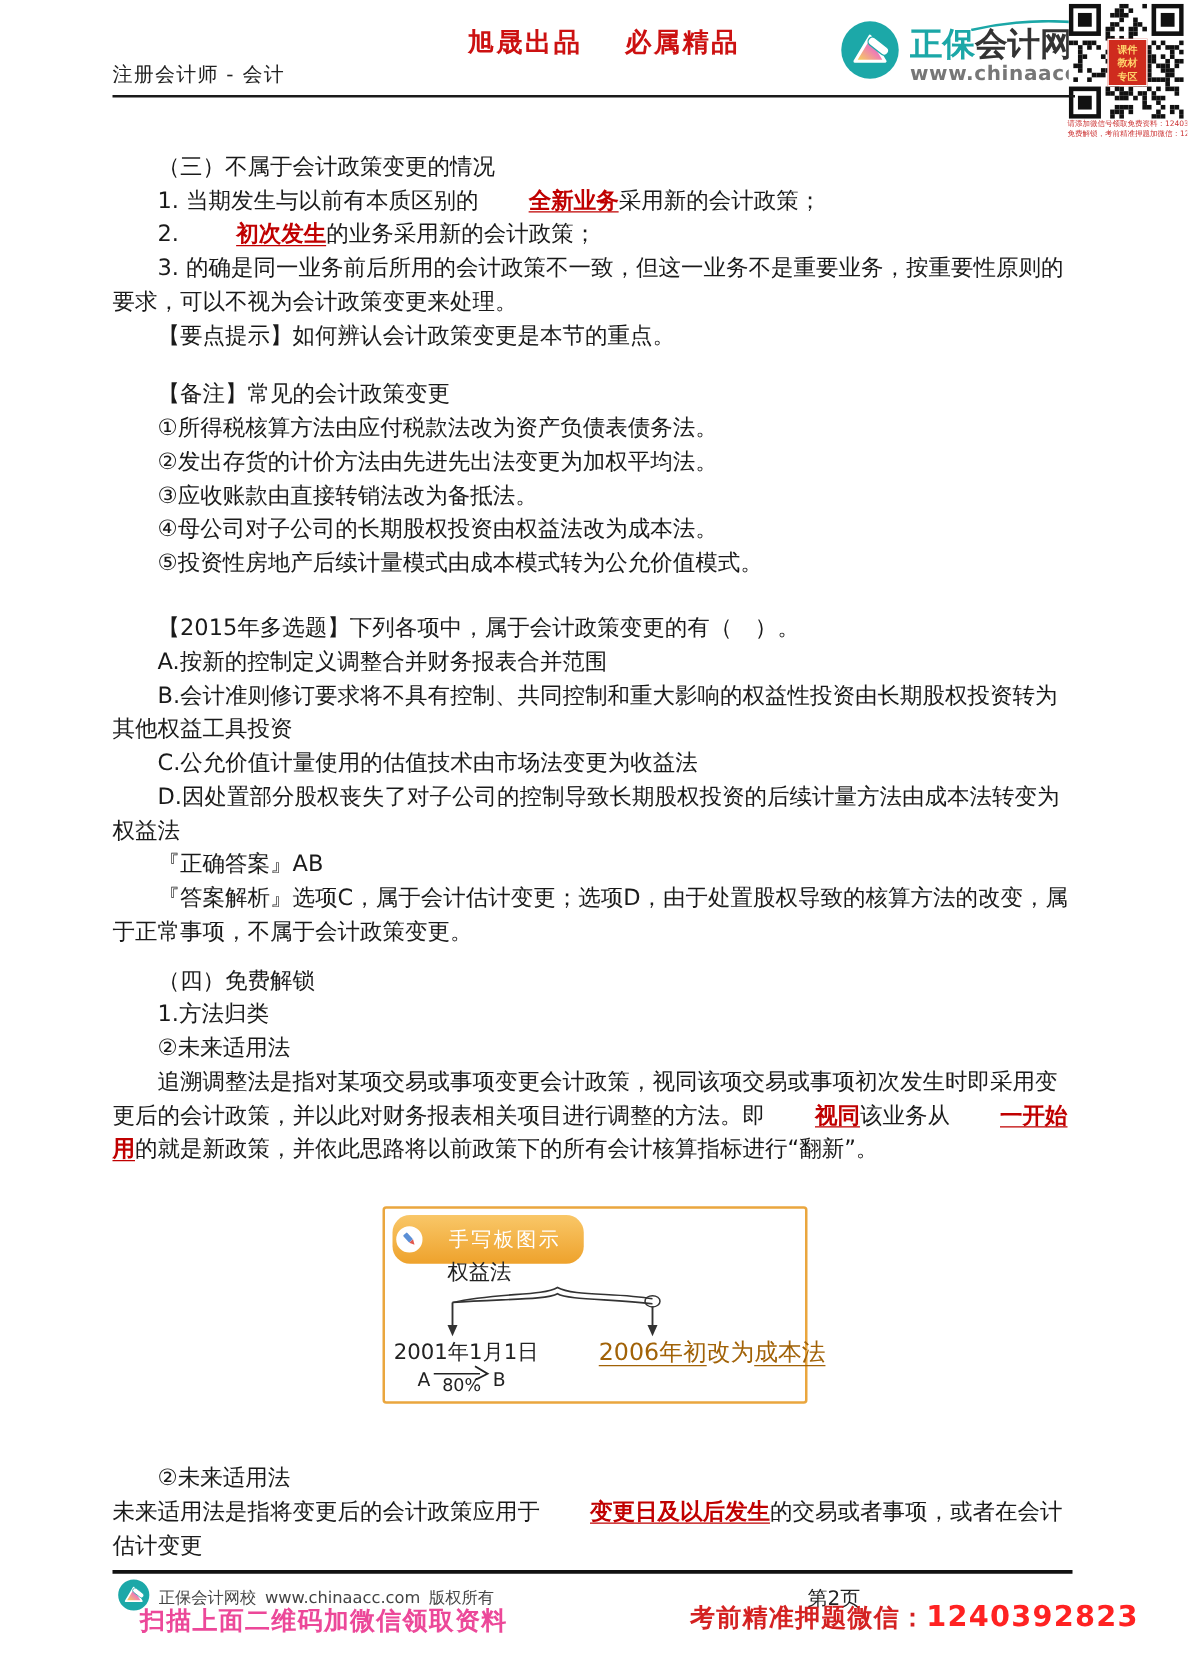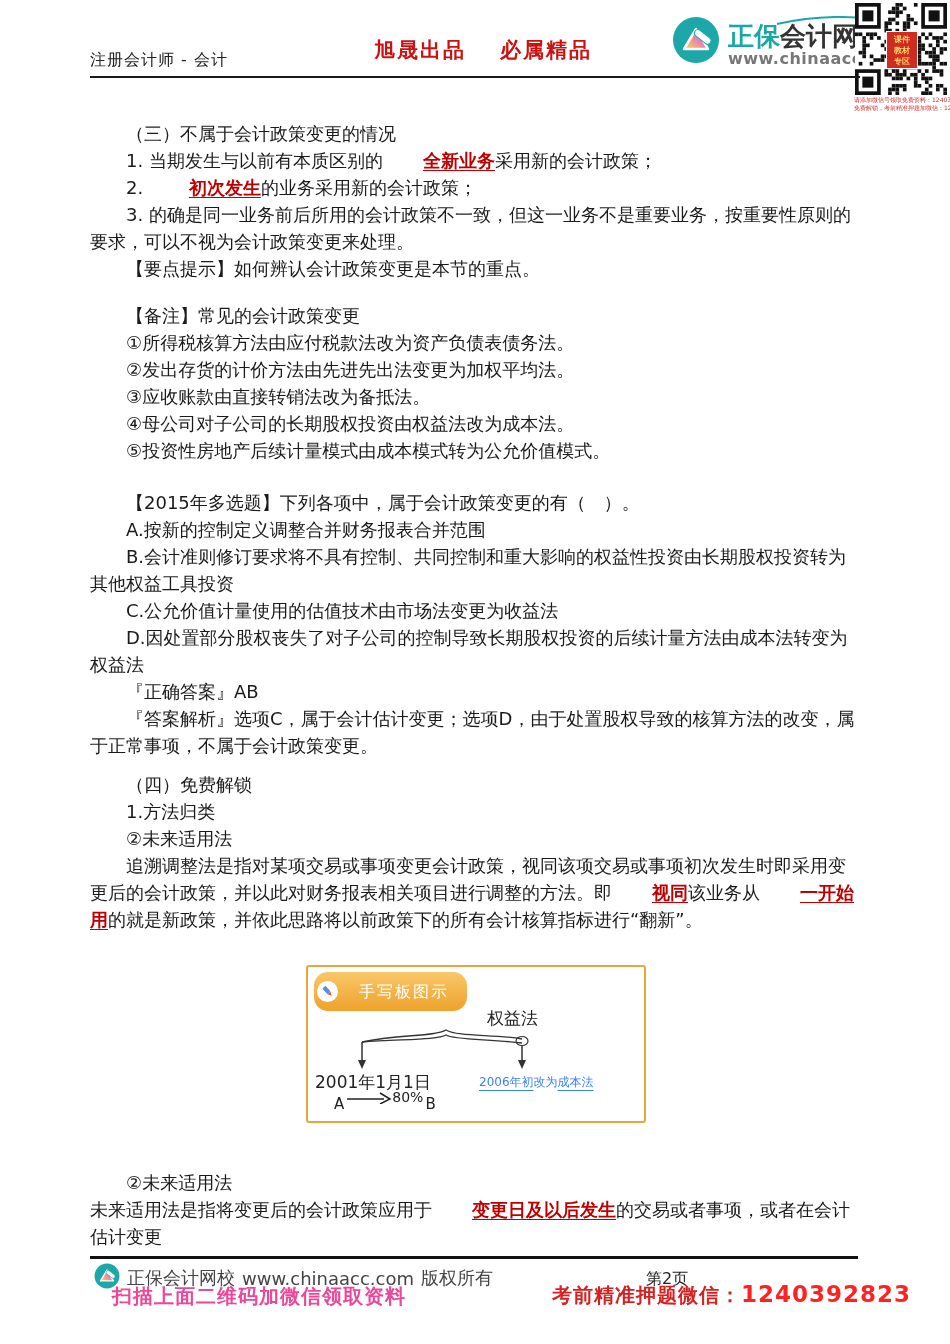--- a/index.html
+++ b/index.html
@@ -1,20 +1,20 @@
 <!DOCTYPE html>
 <html lang="zh"><head>
 <meta charset="utf-8">
 <style>
   html,body{margin:0;padding:0;background:#fff;}
   .page{position:relative;width:950px;height:1344px;background:#fff;overflow:hidden;
         font-family:"DejaVu Sans","Liberation Sans",sans-serif;color:#1a1a1a;}
 
   
-  .slogan{position:absolute;top:36px;font-size:21px;font-weight:bold;color:#cc1111;letter-spacing:2px;}
+  .slogan{position:absolute;top:20px;font-size:21px;font-weight:bold;color:#cc1111;letter-spacing:2px;}
   .slogan-left{left:374px;}
   .slogan-right{left:500px;}
   .course{position:absolute;left:90px;top:50px;font-size:16px;color:#222;letter-spacing:1px;}
   .rule-top{position:absolute;left:90px;top:76px;width:770px;height:2px;background:#1a1a1a;}
   .brand{position:absolute;left:672px;top:16px;display:flex;align-items:center;gap:8px;}
   .brand-text{display:flex;flex-direction:column;line-height:1.05;}
   .brand-cn{font-size:26px;font-weight:bold;}
   .brand-cn .t1{color:#1ba7a7;}
   .brand-cn .t2{color:#333;}
   .brand-url{font-size:16px;font-weight:bold;color:#777;letter-spacing:.5px;}
@@ -37,33 +37,33 @@
   .gap-q{margin-top:12px !important;}
 
   
   .panel{position:relative;width:340px;height:158px;margin:32px auto 0;
          border:2px solid #eaa63e;border-radius:3px;background:#fff;box-sizing:border-box;}
   .pill{position:absolute;left:6px;top:5px;display:flex;align-items:center;gap:21px;
         height:39px;padding:0 18px 0 3px;border-radius:14px;
         background:linear-gradient(#f9c768,#eea22c);color:#fff;font-size:16px;letter-spacing:2px;}
   .pill-icon{width:21px;height:21px;border-radius:50%;background:#fff;display:flex;
              align-items:center;justify-content:center;}
-  .pv-top{position:absolute;left:50px;top:38px;width:180px;text-align:right;font-size:17px;color:#222;}
+  .pv-top{position:absolute;left:50px;top:38px;width:180px;text-align:left;font-size:17px;color:#222;}
   .pv-brace{position:absolute;left:48px;top:60px;}
   .pv-left{position:absolute;left:7px;top:102px;font-size:17px;color:#222;}
-  .pv-right{position:absolute;left:171px;top:102px;font-size:12px;color:#3b82f6;white-space:nowrap;}
+  .pv-right{position:absolute;left:171px;top:102px;font-size:19px;color:#a16207;white-space:nowrap;}
   .u{text-decoration:underline;text-underline-offset:4px;}
   .pv-ab{position:absolute;left:26px;top:124px;display:flex;align-items:flex-start;font-size:15px;color:#222;}
-  .ab-mid{display:inline-flex;flex-direction:row;align-items:center;margin:0 2px;}
+  .ab-mid{display:inline-flex;flex-direction:column;align-items:center;margin:0 2px;}
   .ab-mid .pct{font-size:14px;line-height:13px;margin-top:-1px;}
 
   
   .rule-bottom{position:absolute;left:90px;top:1256px;width:768px;height:3px;background:#111;}
   .footer-brand{position:absolute;left:94px;top:1263px;display:flex;align-items:center;gap:7px;
-                font-size:18px;color:#444;white-space:nowrap;}
+                font-size:13px;color:#444;white-space:nowrap;}
   .page-num{position:absolute;left:646px;top:1269px;font-size:16px;color:#222;}
   .scan-tip{position:absolute;left:112px;top:1283px;font-size:20px;font-weight:bold;color:#ec4899;letter-spacing:1px;}
   .wechat{position:absolute;left:552px;top:1281px;white-space:nowrap;}
   .wechat .lbl{font-size:20px;font-weight:bold;color:#d42222;letter-spacing:1px;}
   .wechat .num{font-size:23px;font-weight:bold;color:#ff2222;letter-spacing:1px;}
 </style>
 </head>
 <body>
 
 <div class="page">

